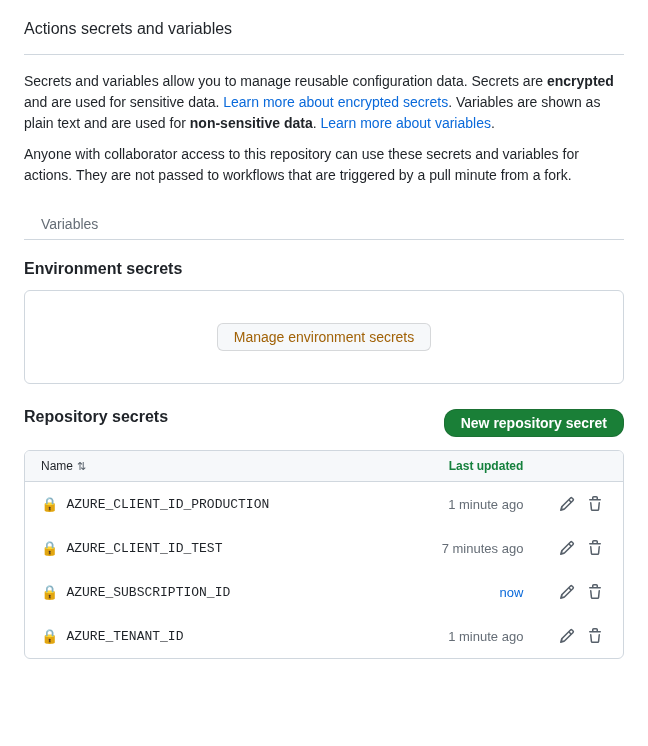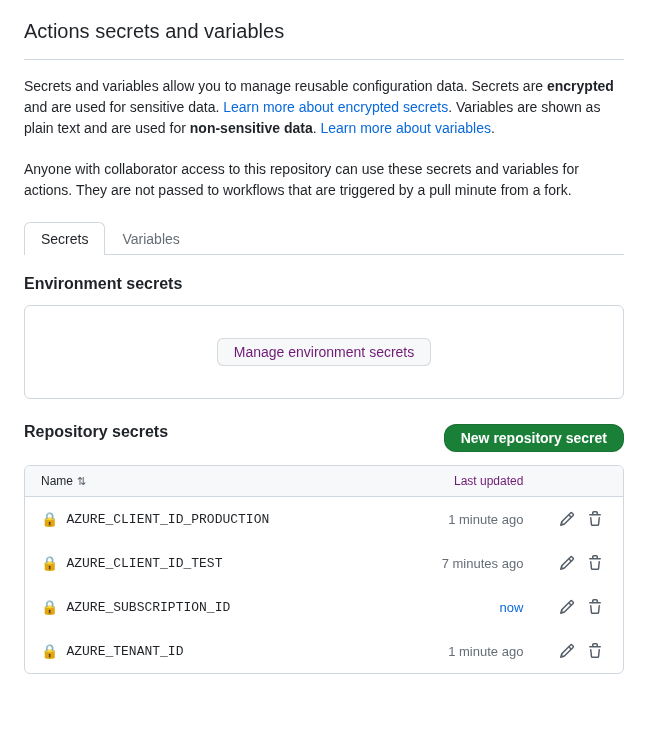--- a/index.html
+++ b/index.html
@@ -6,34 +6,34 @@
     body {
       font-family: -apple-system, BlinkMacSystemFont, "Segoe UI", Helvetica, Arial, sans-serif;
       font-size: 14px;
       color: #1f2328;
       background: #fff;
       width: 648px;
       min-height: 746px;
       padding: 20px 24px;
     }
     h1.page-title {
-      font-size: 20px;
+      font-size: 16px;
       font-weight: 400;
       color: #1f2328;
       margin-bottom: 16px;
     }
     .divider {
       border: none;
       border-top: 1px solid #d0d7de;
       margin-bottom: 16px;
     }
     .description {
       font-size: 14px;
       color: #1f2328;
-      margin-bottom: 20px;
+      margin-bottom: 10px;
       line-height: 1.5;
     }
     .description a {
       color: #0969da;
       text-decoration: none;
     }
     .description strong, .description b { font-weight: 600; }
     .access-note {
       font-size: 14px;
       color: #1f2328;
@@ -86,21 +86,21 @@
     .env-empty-text {
       color: #656d76;
       margin-bottom: 16px;
       font-size: 14px;
     }
     .manage-btn {
       display: inline-block;
       padding: 5px 16px;
       font-size: 14px;
       font-weight: 500;
-      color: #701a75;
+      color: #a16207;
       background: #f6f8fa;
       border: 1px solid rgba(31,35,40,0.15);
       border-radius: 6px;
       cursor: pointer;
     }
 
     
     .repo-secrets-header {
       display: flex;
       align-items: center;
@@ -133,22 +133,22 @@
     }
     .secrets-table th {
       padding: 8px 16px;
       font-size: 12px;
       font-weight: 400;
       color: #1f2328;
       text-align: left;
       border-bottom: 1px solid #d0d7de;
     }
     .secrets-table th.last-updated {
-      color: #701a75;
-      font-weight: 400;
+      color: #15803d;
+      font-weight: 700;
     }
     .th-name {
       display: flex;
       align-items: center;
       gap: 4px;
     }
     .sort-icon {
       font-size: 11px;
       color: #57606a;
     }
@@ -210,21 +210,20 @@
 
 <p class="description">
   <span>Secrets and variables allow you to manage reusable configuration data. Secrets are </span><strong>encrypted</strong><span> and are used for sensitive data. </span><a href="#">Learn more about encrypted secrets</a><span>. Variables are shown as plain text and are used for </span><strong>non-sensitive data</strong><span>. </span><a href="#">Learn more about variables</a>.
 </p>
 
 <p class="access-note">
   <span>Anyone with collaborator access to this repository can use these secrets and variables for actions. They are not passed to workflows that are triggered by a pull minute from a fork.</span>
 </p>
 
 <div class="tabs">
-  <button class="tab active">Secrets</button>
   <button class="tab">Variables</button>
 </div>
 
 <div class="section-title">Environment secrets</div>
 
 <div class="env-secrets-box">
   <button class="manage-btn">Manage environment secrets</button>
 </div>
 
 <div class="repo-secrets-header">

